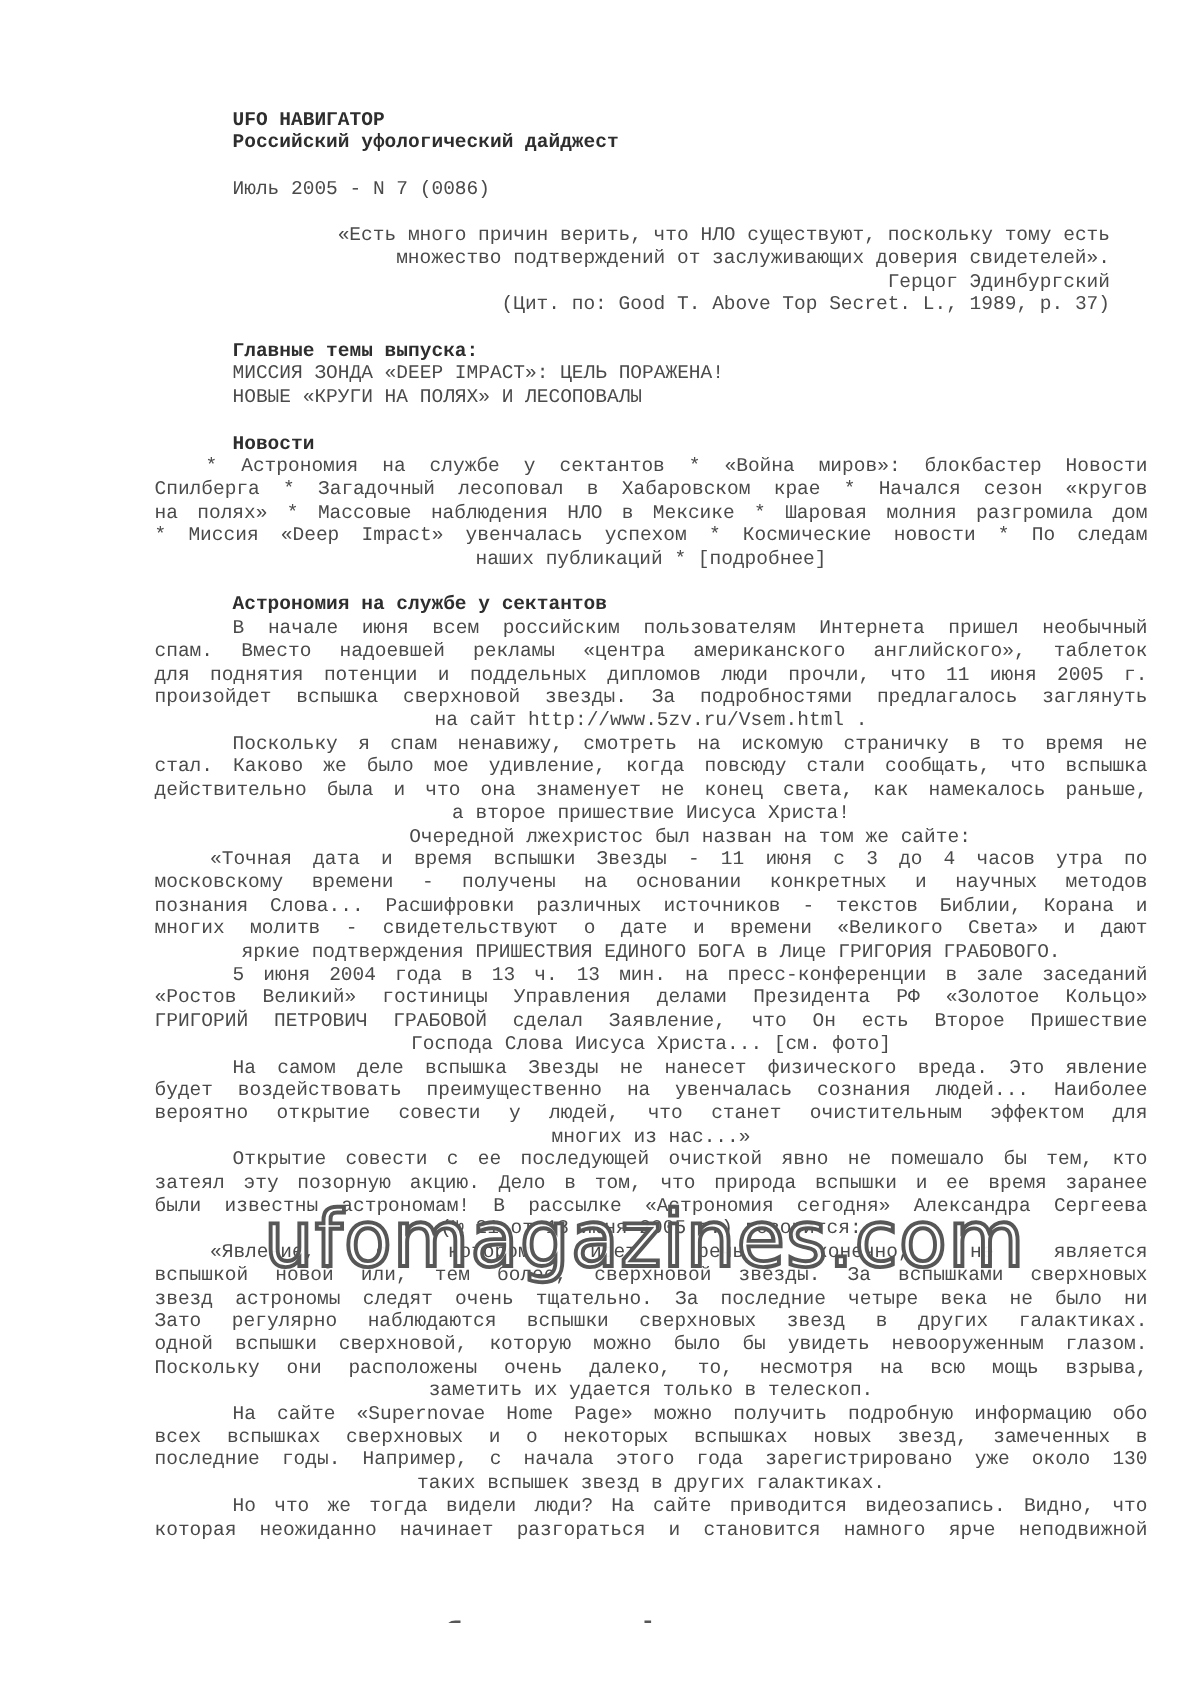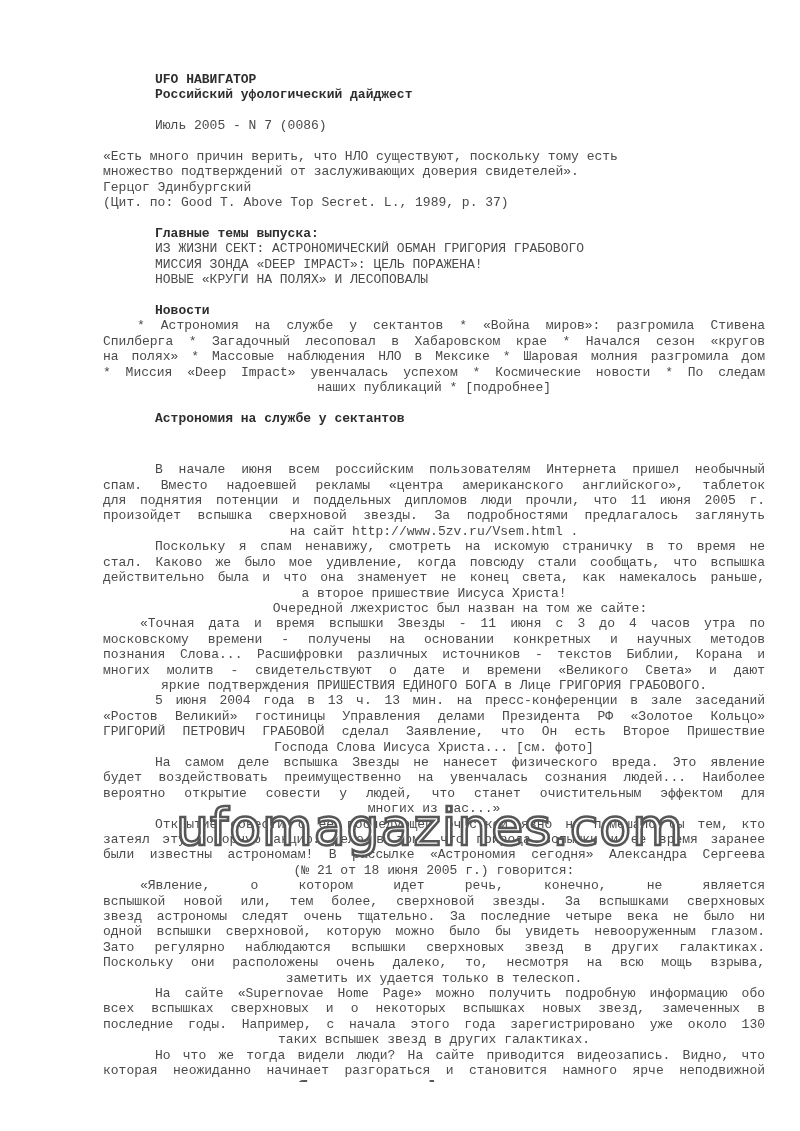--- a/index.html
+++ b/index.html
@@ -6,21 +6,21 @@
   .page{position:relative;width:800px;height:1082px;background:#fff;overflow:hidden;
         font-family:"Liberation Mono","DejaVu Sans Mono",monospace;
         font-size:13px;line-height:15.4px;color:#4a4a4a;}
   .content{position:absolute;left:103px;top:72px;width:662px;}
   .line{white-space:normal;}
   .b{font-weight:bold;color:#2e2e2e;}
   .ind{padding-left:52px;}
   .blank{height:15.4px;}
   .jl{text-align:justify;text-align-last:justify;}
   .ll{text-align:center;}
-  .epi{padding-right:25px;}
+  .epi{text-align:right;padding-right:25px;}
   .it{}
   .wm{position:absolute;font-family:"DejaVu Sans",sans-serif;font-weight:normal;
       color:rgba(255,255,255,0.93);-webkit-text-stroke:2.6px #575757;
       letter-spacing:1px;white-space:nowrap;text-align:center;}
   .wm-mid{left:176px;top:820px;font-size:52px;}
   .wm-bot{left:276px;top:1086px;font-size:29px;-webkit-text-stroke:1.8px #575757;}
 </style>
 </head>
 <body>
 
@@ -36,39 +36,38 @@
     <div>
         <div class="line epi">«Есть много причин верить, что НЛО существуют, поскольку тому есть</div>
         <div class="line epi">множество подтверждений от заслуживающих доверия свидетелей».</div>
         <div class="line epi it">Герцог Эдинбургский</div>
         <div class="line epi">(Цит. по: Good T. Above Top Secret. L., 1989, p. 37)</div>
       </div>
     <div class="blank"></div>
 
     <div class="line b ind">Главные темы выпуска:</div>
     <div>
-        <div class="line ind">ИЗ ЖИЗНИ СЕКТ: АСТРОНОМИЧЕСКИЙ ОБМАН ГРИГОРИЯ ГРАБОВОГО</div>
         <div class="line ind">МИССИЯ ЗОНДА «DEEP IMPACT»: ЦЕЛЬ ПОРАЖЕНА!</div>
         <div class="line ind">НОВЫЕ «КРУГИ НА ПОЛЯХ» И ЛЕСОПОВАЛЫ</div>
       </div>
     <div class="blank"></div>
 
     <div class="line b ind">Новости</div>
     <div>
-        <div class="line jl" style="text-indent: 34px;">* Астрономия на службе у сектантов * «Война миров»: разгромила Стивена</div>
+        <div class="line jl" style="text-indent: 34px;">* Астрономия на службе у сектантов * «Война миров»: блокбастер Новости</div>
         <div class="line jl">Спилберга * Загадочный лесоповал в Хабаровском крае * Начался сезон «кругов</div>
         <div class="line jl">на полях» * Массовые наблюдения НЛО в Мексике * Шаровая молния разгромила дом</div>
         <div class="line jl">* Миссия «Deep Impact» увенчалась успехом * Космические новости * По следам</div>
         <div class="line ll">наших публикаций * [подробнее]</div>
       </div>
     <div class="blank"></div>
 
     <div class="line b ind">Астрономия на службе у сектантов</div>
     <div>
-        <div class="line jl" style="text-indent: 52px; margin-top: 36px;">В начале июня всем российским пользователям Интернета пришел необычный</div>
+        <div class="line jl" style="text-indent: 52px;">В начале июня всем российским пользователям Интернета пришел необычный</div>
         <div class="line jl">спам. Вместо надоевшей рекламы «центра американского английского», таблеток</div>
         <div class="line jl">для поднятия потенции и поддельных дипломов люди прочли, что 11 июня 2005 г.</div>
         <div class="line jl">произойдет вспышка сверхновой звезды. За подробностями предлагалось заглянуть</div>
         <div class="line ll">на сайт http://www.5zv.ru/Vsem.html .</div>
         <div class="line jl" style="text-indent: 52px;">Поскольку я спам ненавижу, смотреть на искомую страничку в то время не</div>
         <div class="line jl">стал. Каково же было мое удивление, когда повсюду стали сообщать, что вспышка</div>
         <div class="line jl">действительно была и что она знаменует не конец света, как намекалось раньше,</div>
         <div class="line ll">а второе пришествие Иисуса Христа!</div>
         <div class="line ll" style="text-indent: 52px;">Очередной лжехристос был назван на том же сайте:</div>
         <div class="line jl" style="text-indent: 37px;">«Точная дата и время вспышки Звезды - 11 июня с 3 до 4 часов утра по</div>
@@ -84,22 +83,22 @@
         <div class="line jl">будет воздействовать преимущественно на увенчалась сознания людей... Наиболее</div>
         <div class="line jl">вероятно открытие совести у людей, что станет очистительным эффектом для</div>
         <div class="line ll">многих из нас...»</div>
         <div class="line jl" style="text-indent: 52px;">Открытие совести с ее последующей очисткой явно не помешало бы тем, кто</div>
         <div class="line jl">затеял эту позорную акцию. Дело в том, что природа вспышки и ее время заранее</div>
         <div class="line jl">были известны астрономам! В рассылке «Астрономия сегодня» Александра Сергеева</div>
         <div class="line ll">(№ 21 от 18 июня 2005 г.) говорится:</div>
         <div class="line jl" style="text-indent: 37px;">«Явление, о котором идет речь, конечно, не является</div>
         <div class="line jl">вспышкой новой или, тем более, сверхновой звезды. За вспышками сверхновых</div>
         <div class="line jl">звезд астрономы следят очень тщательно. За последние четыре века не было ни</div>
+        <div class="line jl">Зато регулярно наблюдаются вспышки сверхновых звезд в других галактиках.</div>
         <div class="line jl">одной вспышки сверхновой, которую можно было бы увидеть невооруженным глазом.</div>
-        <div class="line jl">Зато регулярно наблюдаются вспышки сверхновых звезд в других галактиках.</div>
         <div class="line jl">Поскольку они расположены очень далеко, то, несмотря на всю мощь взрыва,</div>
         <div class="line ll">заметить их удается только в телескоп.</div>
         <div class="line jl" style="text-indent: 52px;">На сайте «Supernovae Home Page» можно получить подробную информацию обо</div>
         <div class="line jl">всех вспышках сверхновых и о некоторых вспышках новых звезд, замеченных в</div>
         <div class="line jl">последние годы. Например, с начала этого года зарегистрировано уже около 130</div>
         <div class="line ll">таких вспышек звезд в других галактиках.</div>
         <div class="line jl" style="text-indent: 52px;">Но что же тогда видели люди? На сайте приводится видеозапись. Видно, что</div>
         <div class="line jl">которая неожиданно начинает разгораться и становится намного ярче неподвижной</div>
       </div>
 

